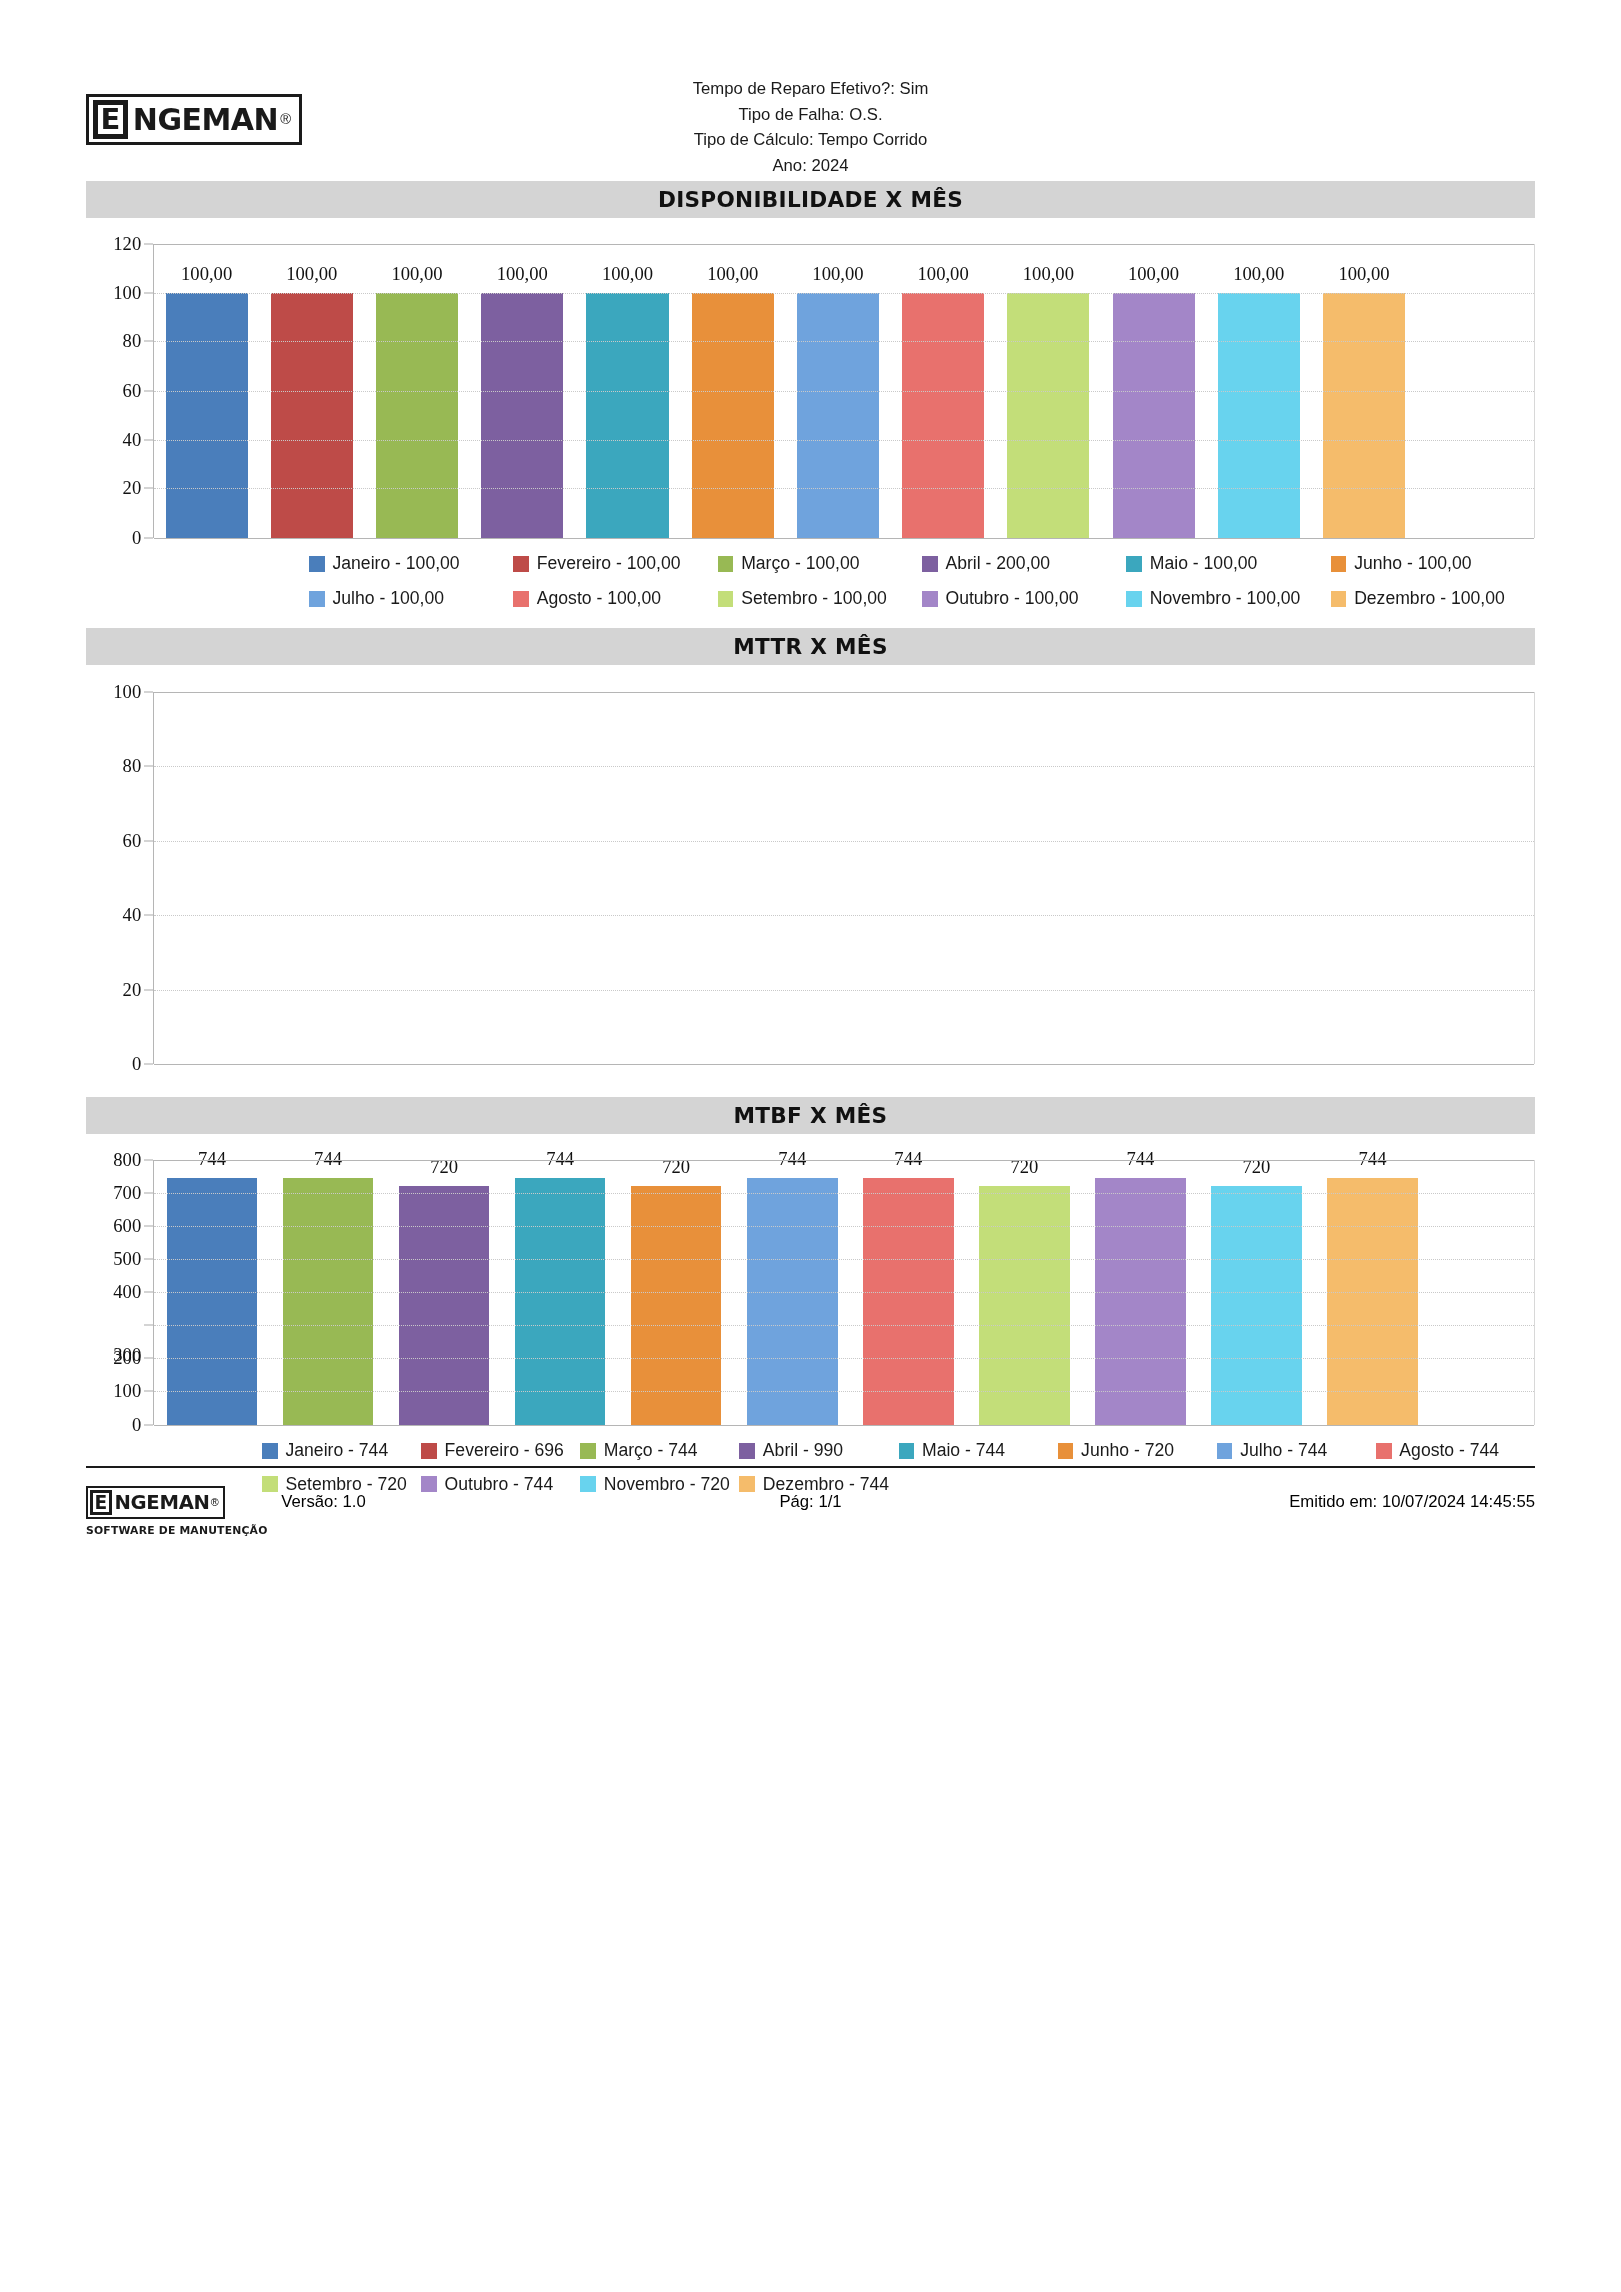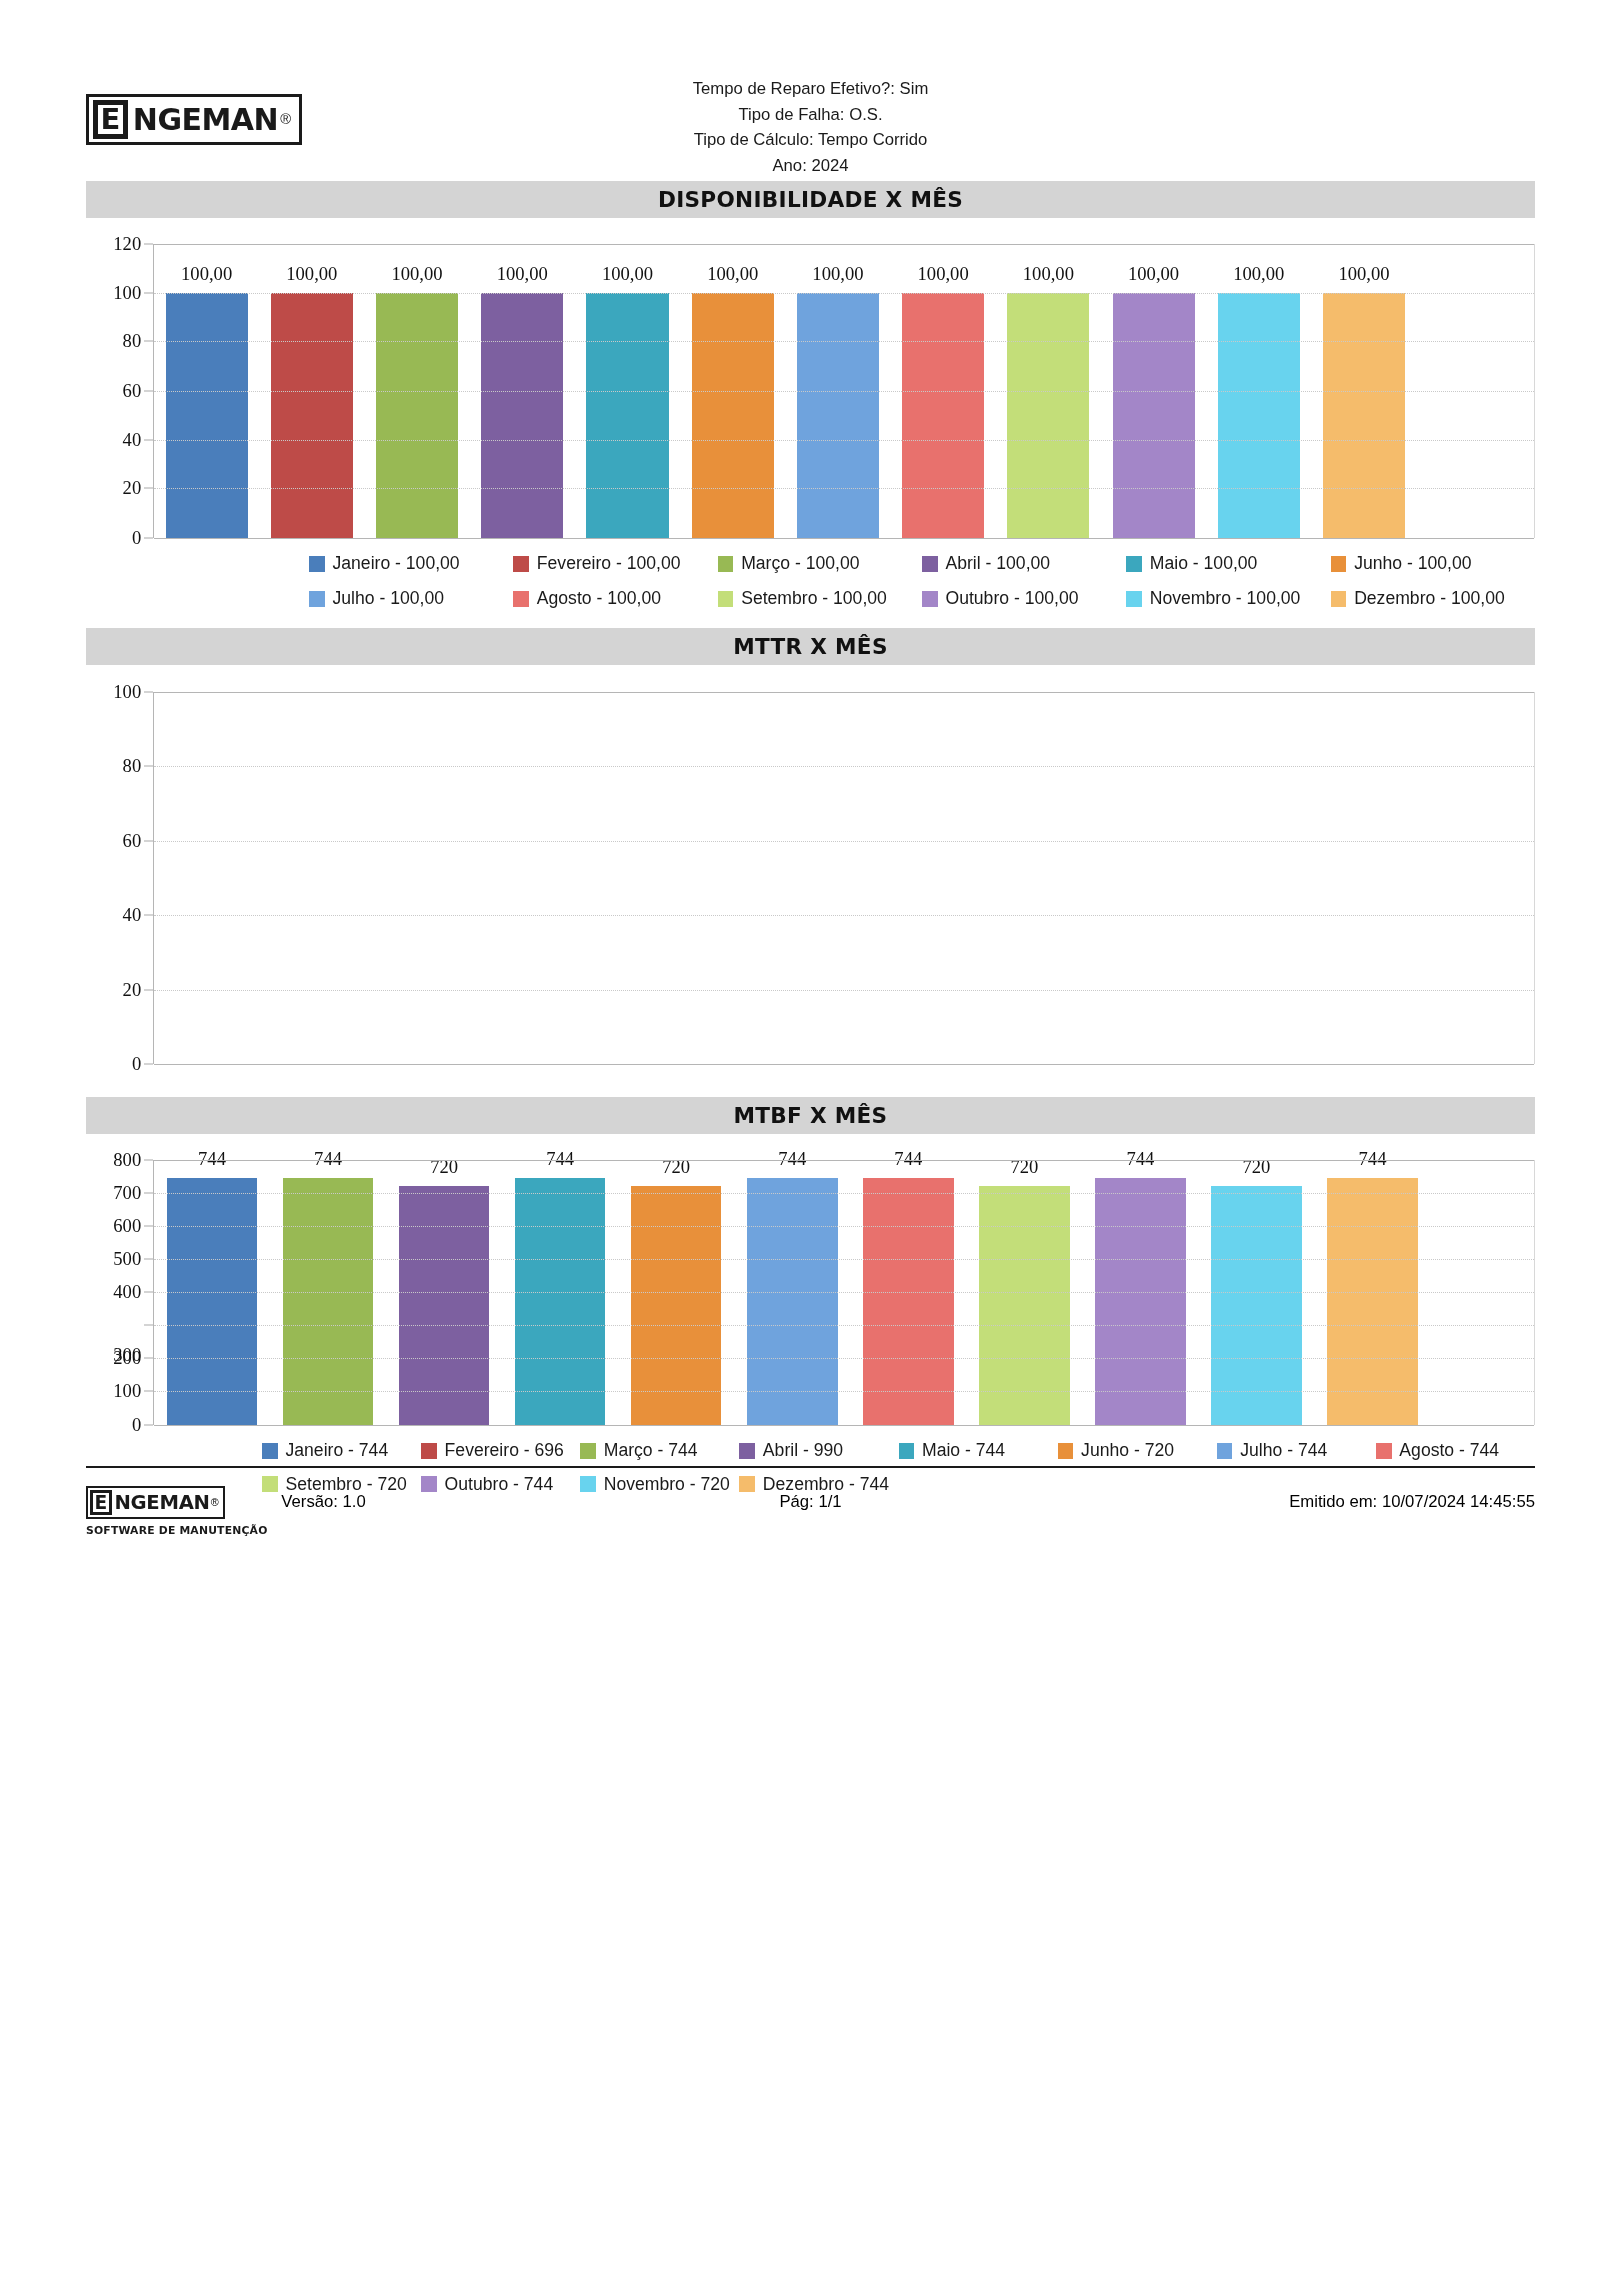--- a/index.html
+++ b/index.html
@@ -437,21 +437,21 @@
         <div class="legend-item">
           <span class="legend-swatch" style="background: rgb(190, 75, 72);"></span>
           <span>Fevereiro - 100,00</span>
         </div>
         <div class="legend-item">
           <span class="legend-swatch" style="background: rgb(152, 185, 84);"></span>
           <span>Março - 100,00</span>
         </div>
         <div class="legend-item">
           <span class="legend-swatch" style="background: rgb(125, 96, 160);"></span>
-          <span>Abril - 100,00</span>
+          <span>Abril - 200,00</span>
         </div>
         <div class="legend-item">
           <span class="legend-swatch" style="background: rgb(59, 167, 190);"></span>
           <span>Maio - 100,00</span>
         </div>
         <div class="legend-item">
           <span class="legend-swatch" style="background: rgb(232, 144, 58);"></span>
           <span>Junho - 100,00</span>
         </div>
         <div class="legend-item">

